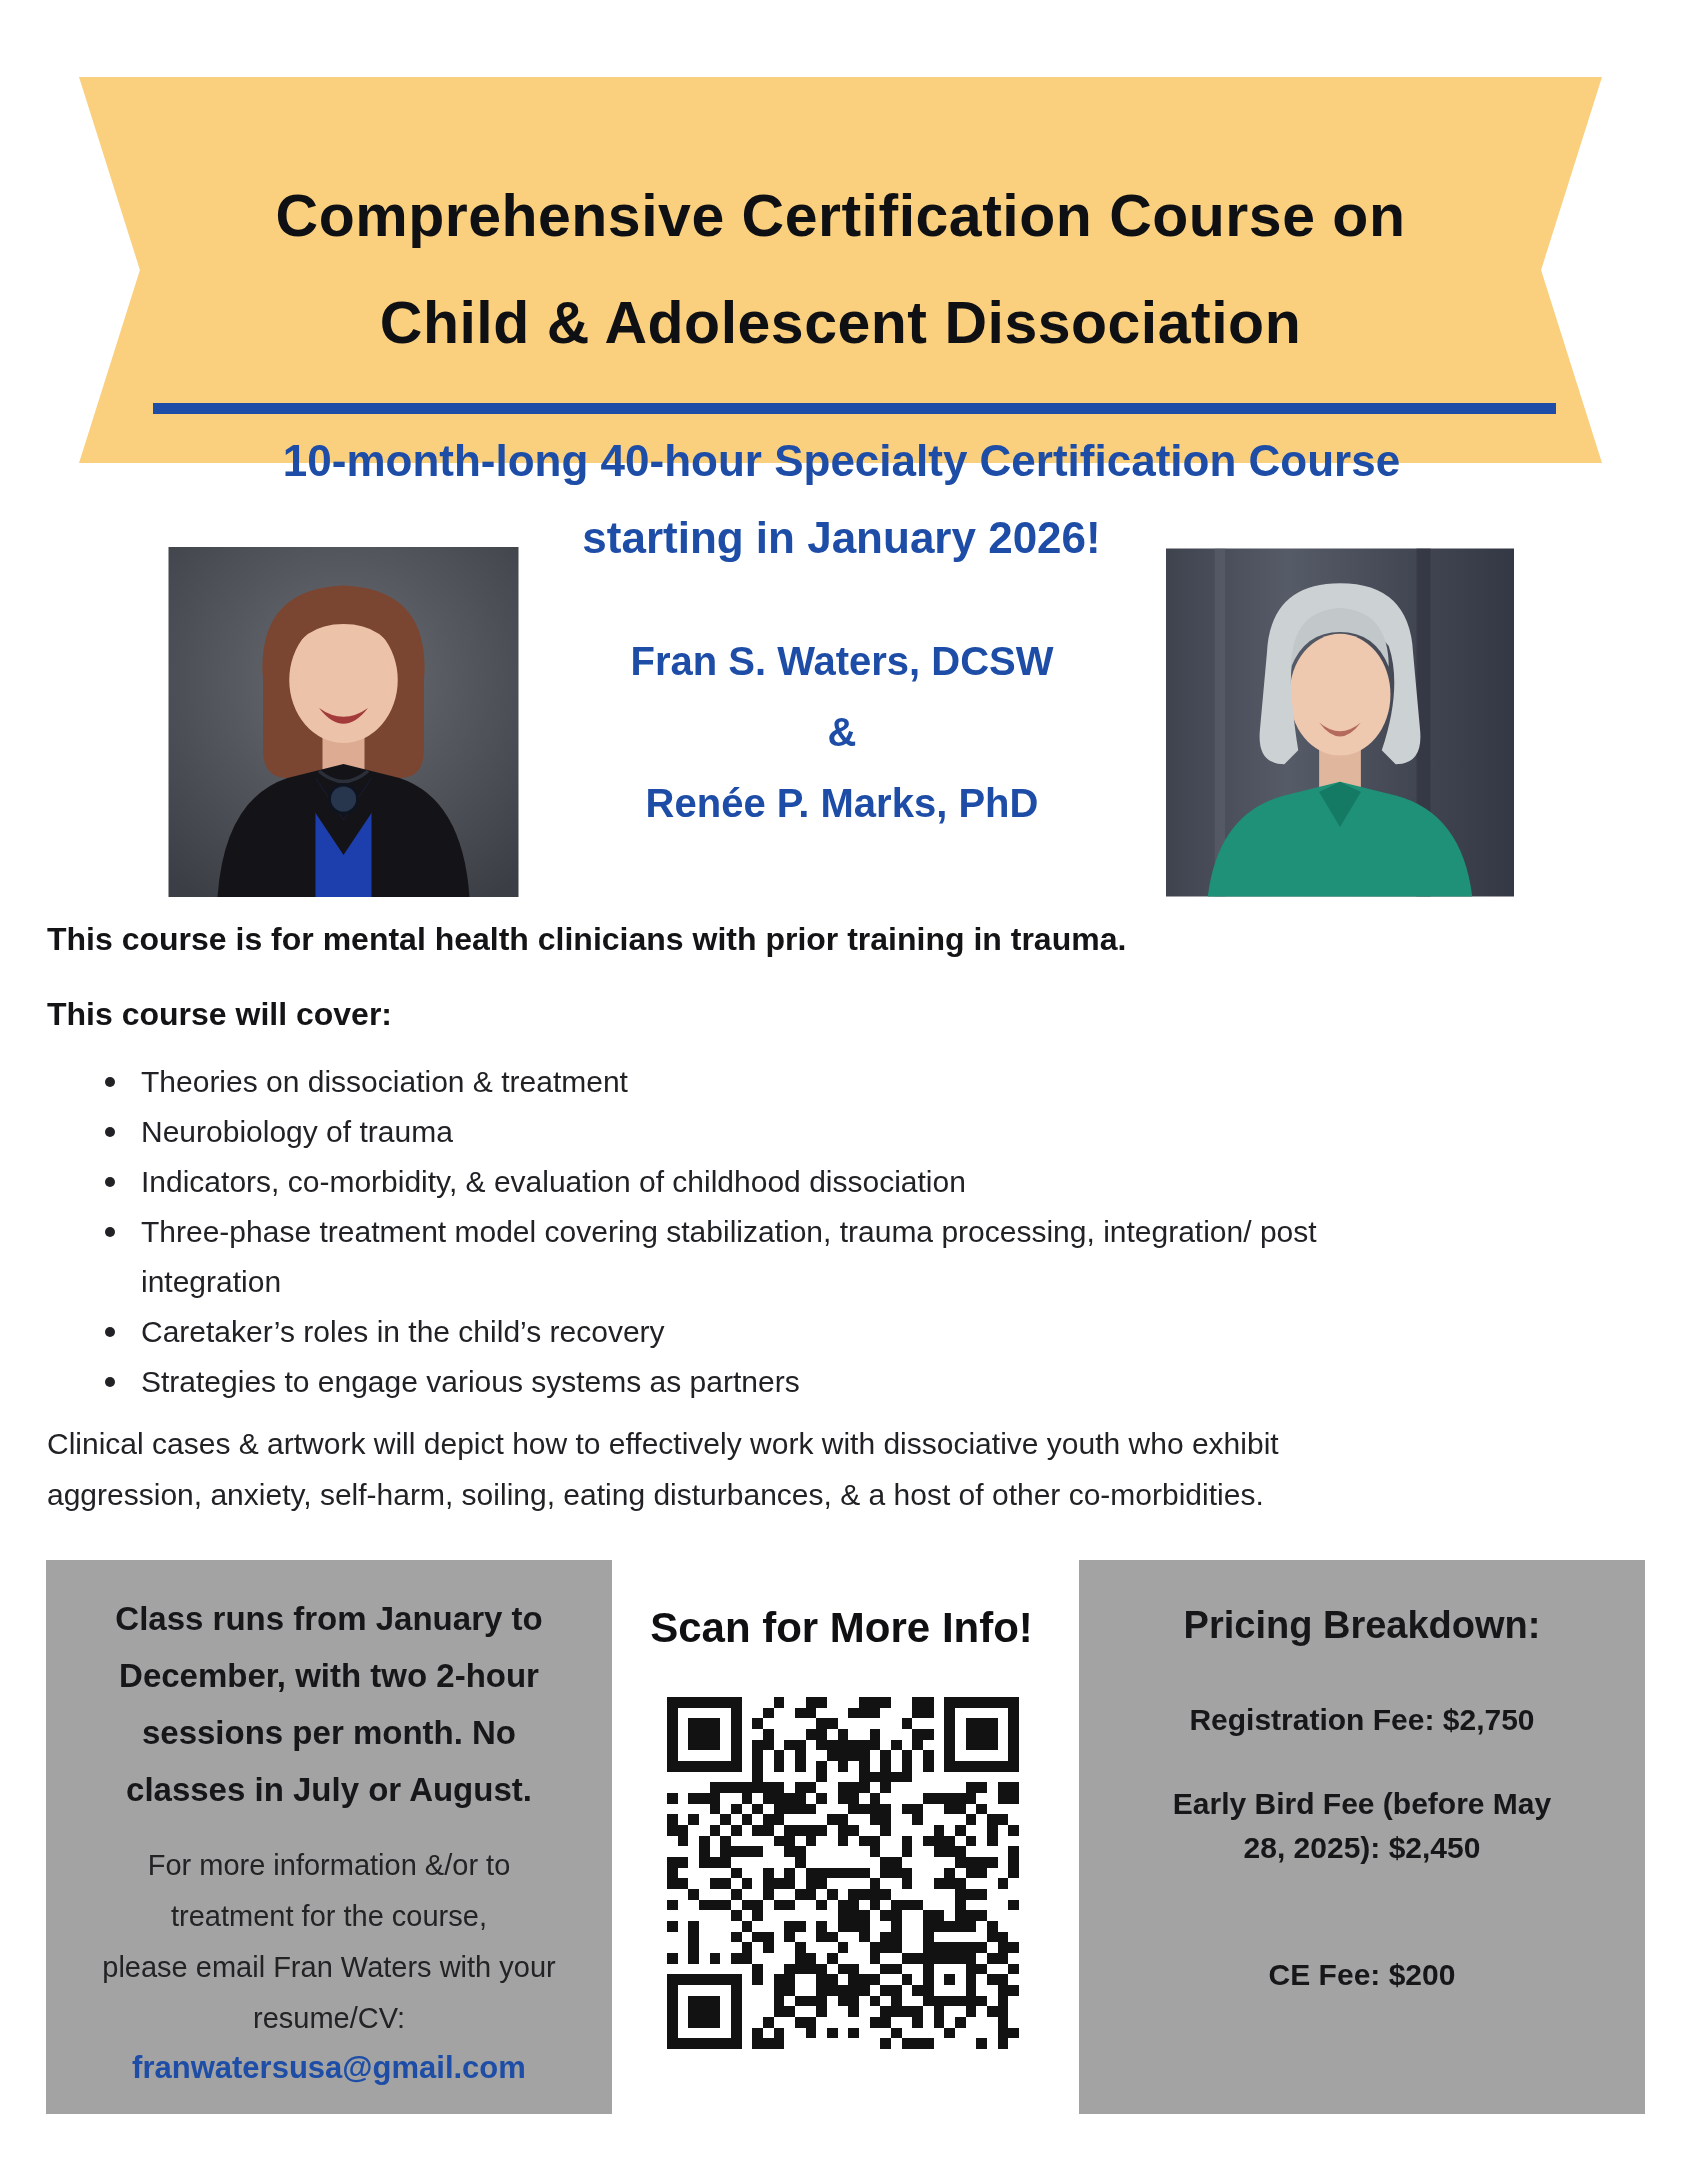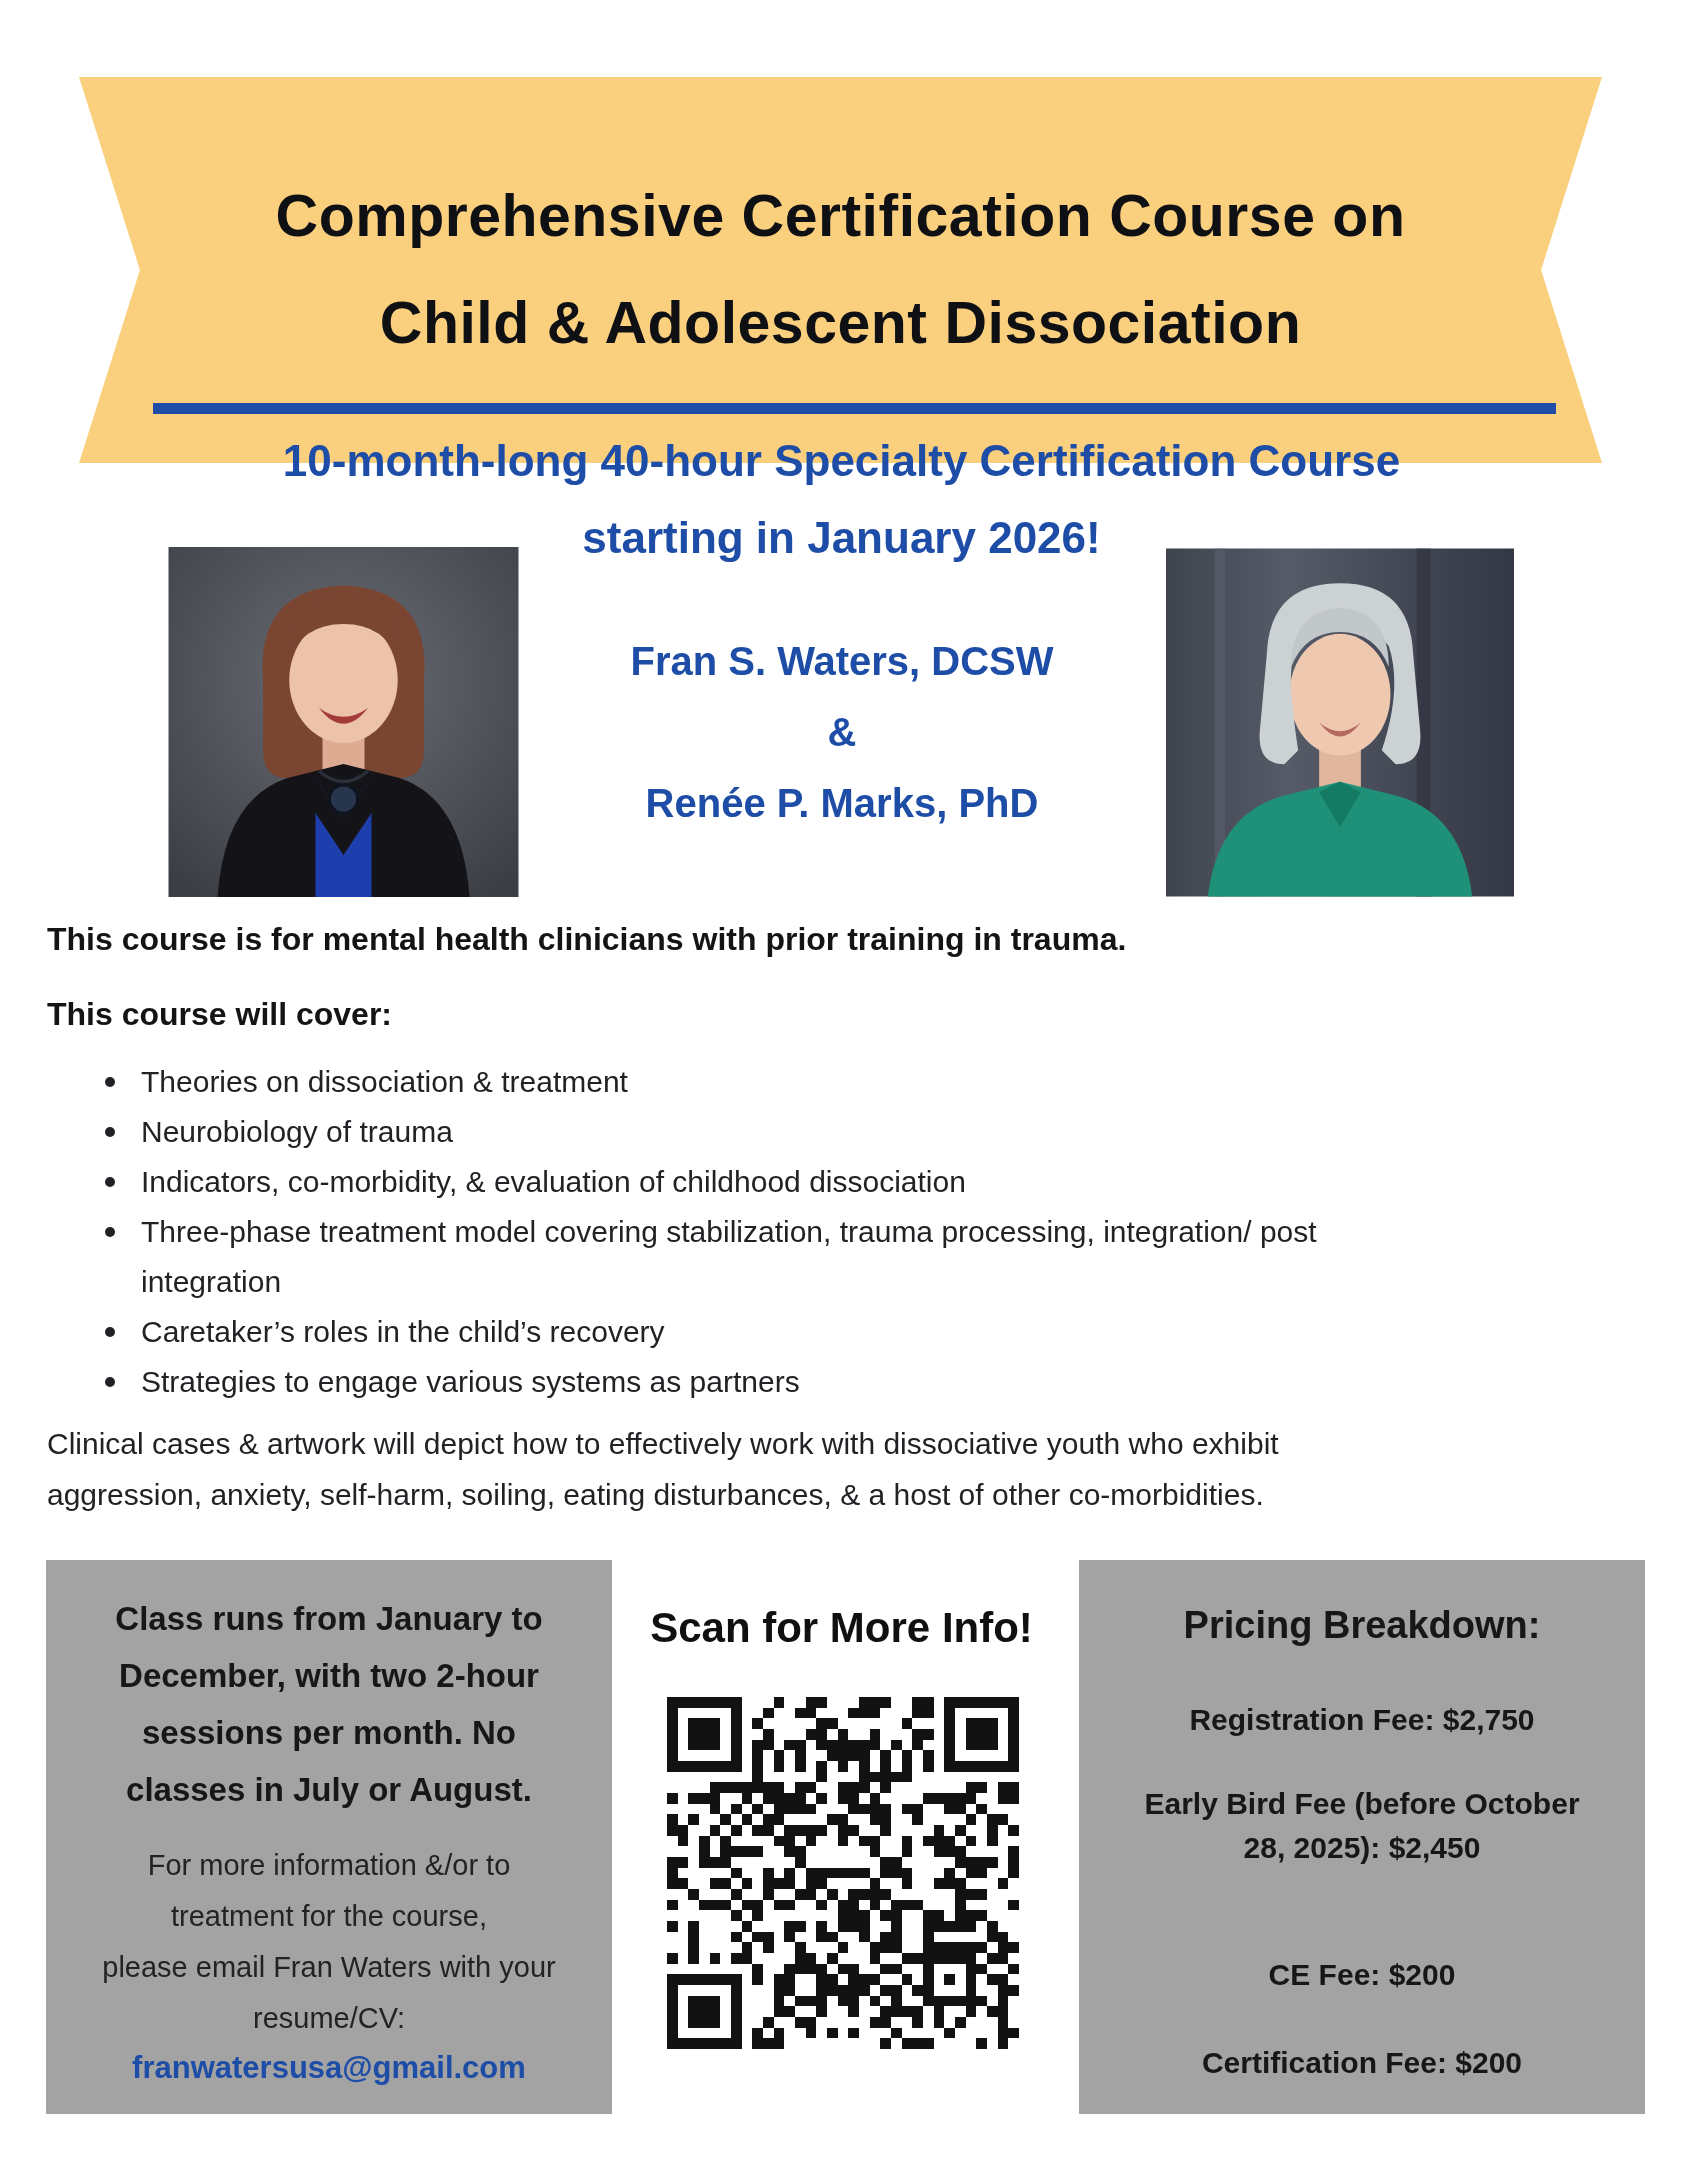--- a/index.html
+++ b/index.html
@@ -698,20 +698,19 @@
         <rect x="23" y="32" width="1" height="1" fill="#121212"></rect>
         <rect x="24" y="32" width="1" height="1" fill="#121212"></rect>
         <rect x="29" y="32" width="1" height="1" fill="#121212"></rect>
         <rect x="31" y="32" width="1" height="1" fill="#121212"></rect>
       </svg>
   </div>
 
   <div class="ybox right">
     <div class="pb-h">Pricing Breakdown:</div>
     <div class="pb-line pb-reg">Registration Fee: $2,750</div>
-    <div class="pb-line">Early Bird Fee (before October</div>
+    <div class="pb-line">Early Bird Fee (before May</div>
     <div class="pb-line">28, 2025): $2,450</div>
     <div class="pb-line pb-ce">CE Fee: $200</div>
-    <div class="pb-line pb-cert">Certification Fee: $200</div>
   </div>
 
 </div>
 
 
 </body></html>

